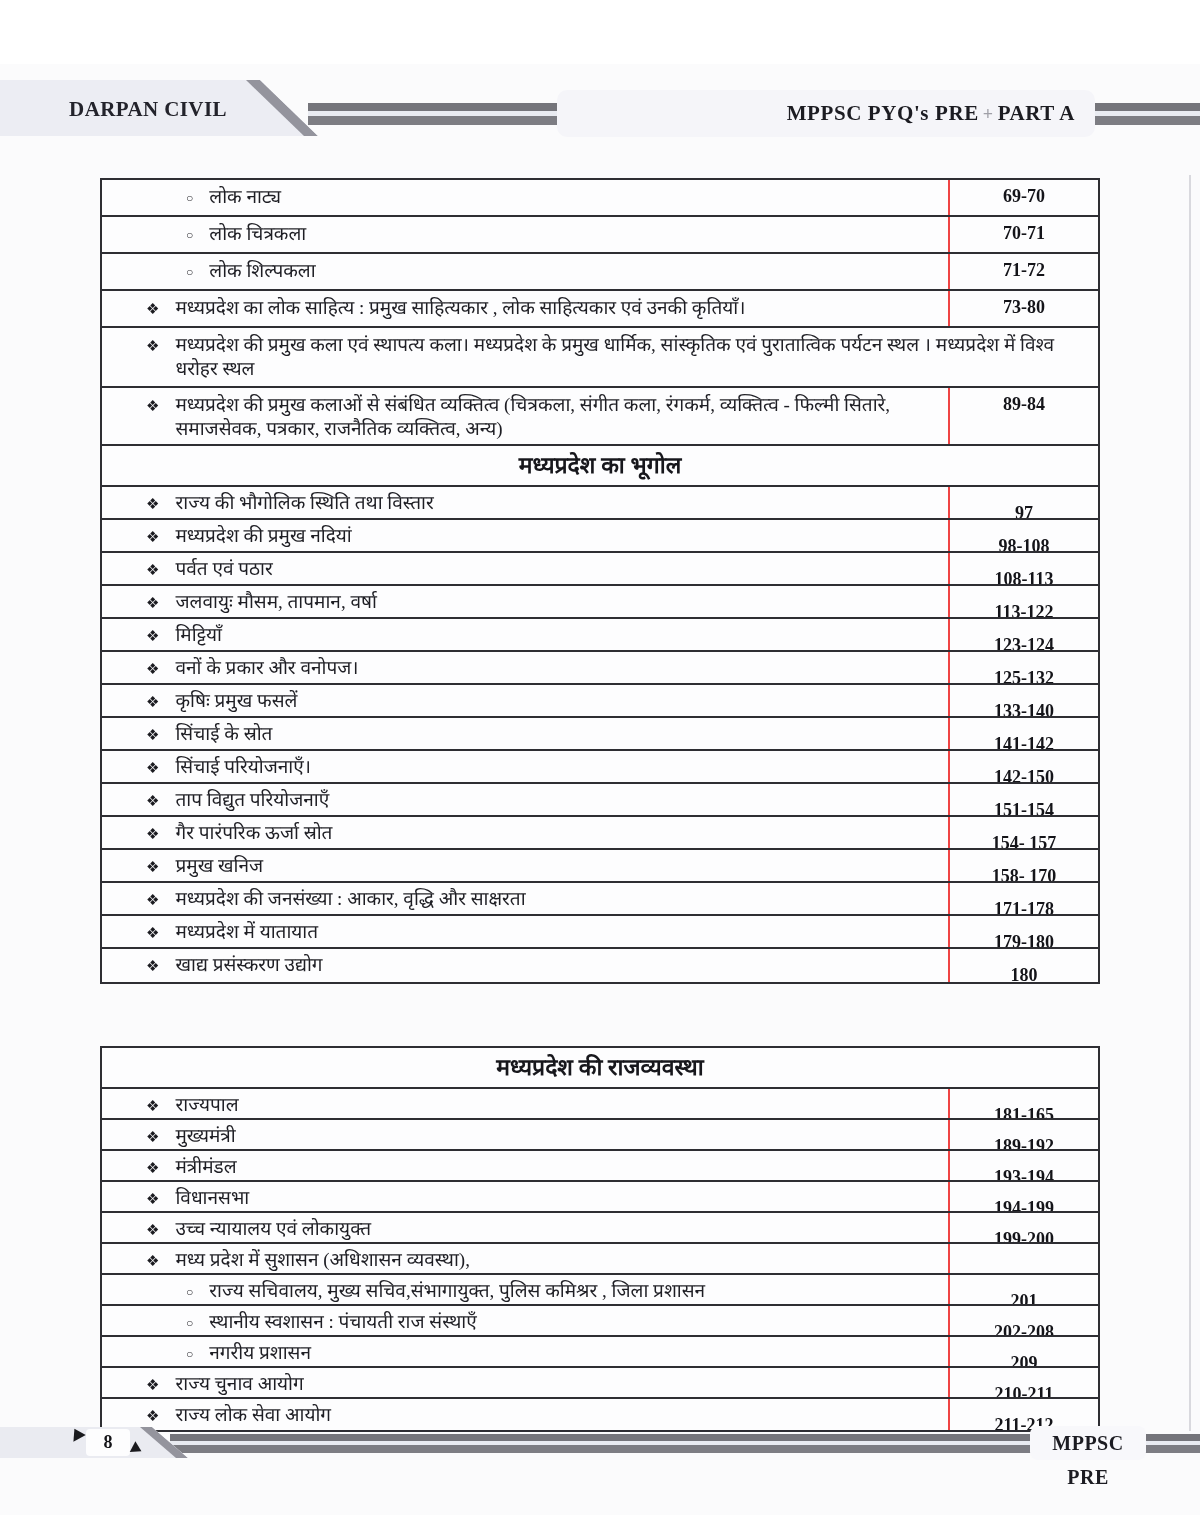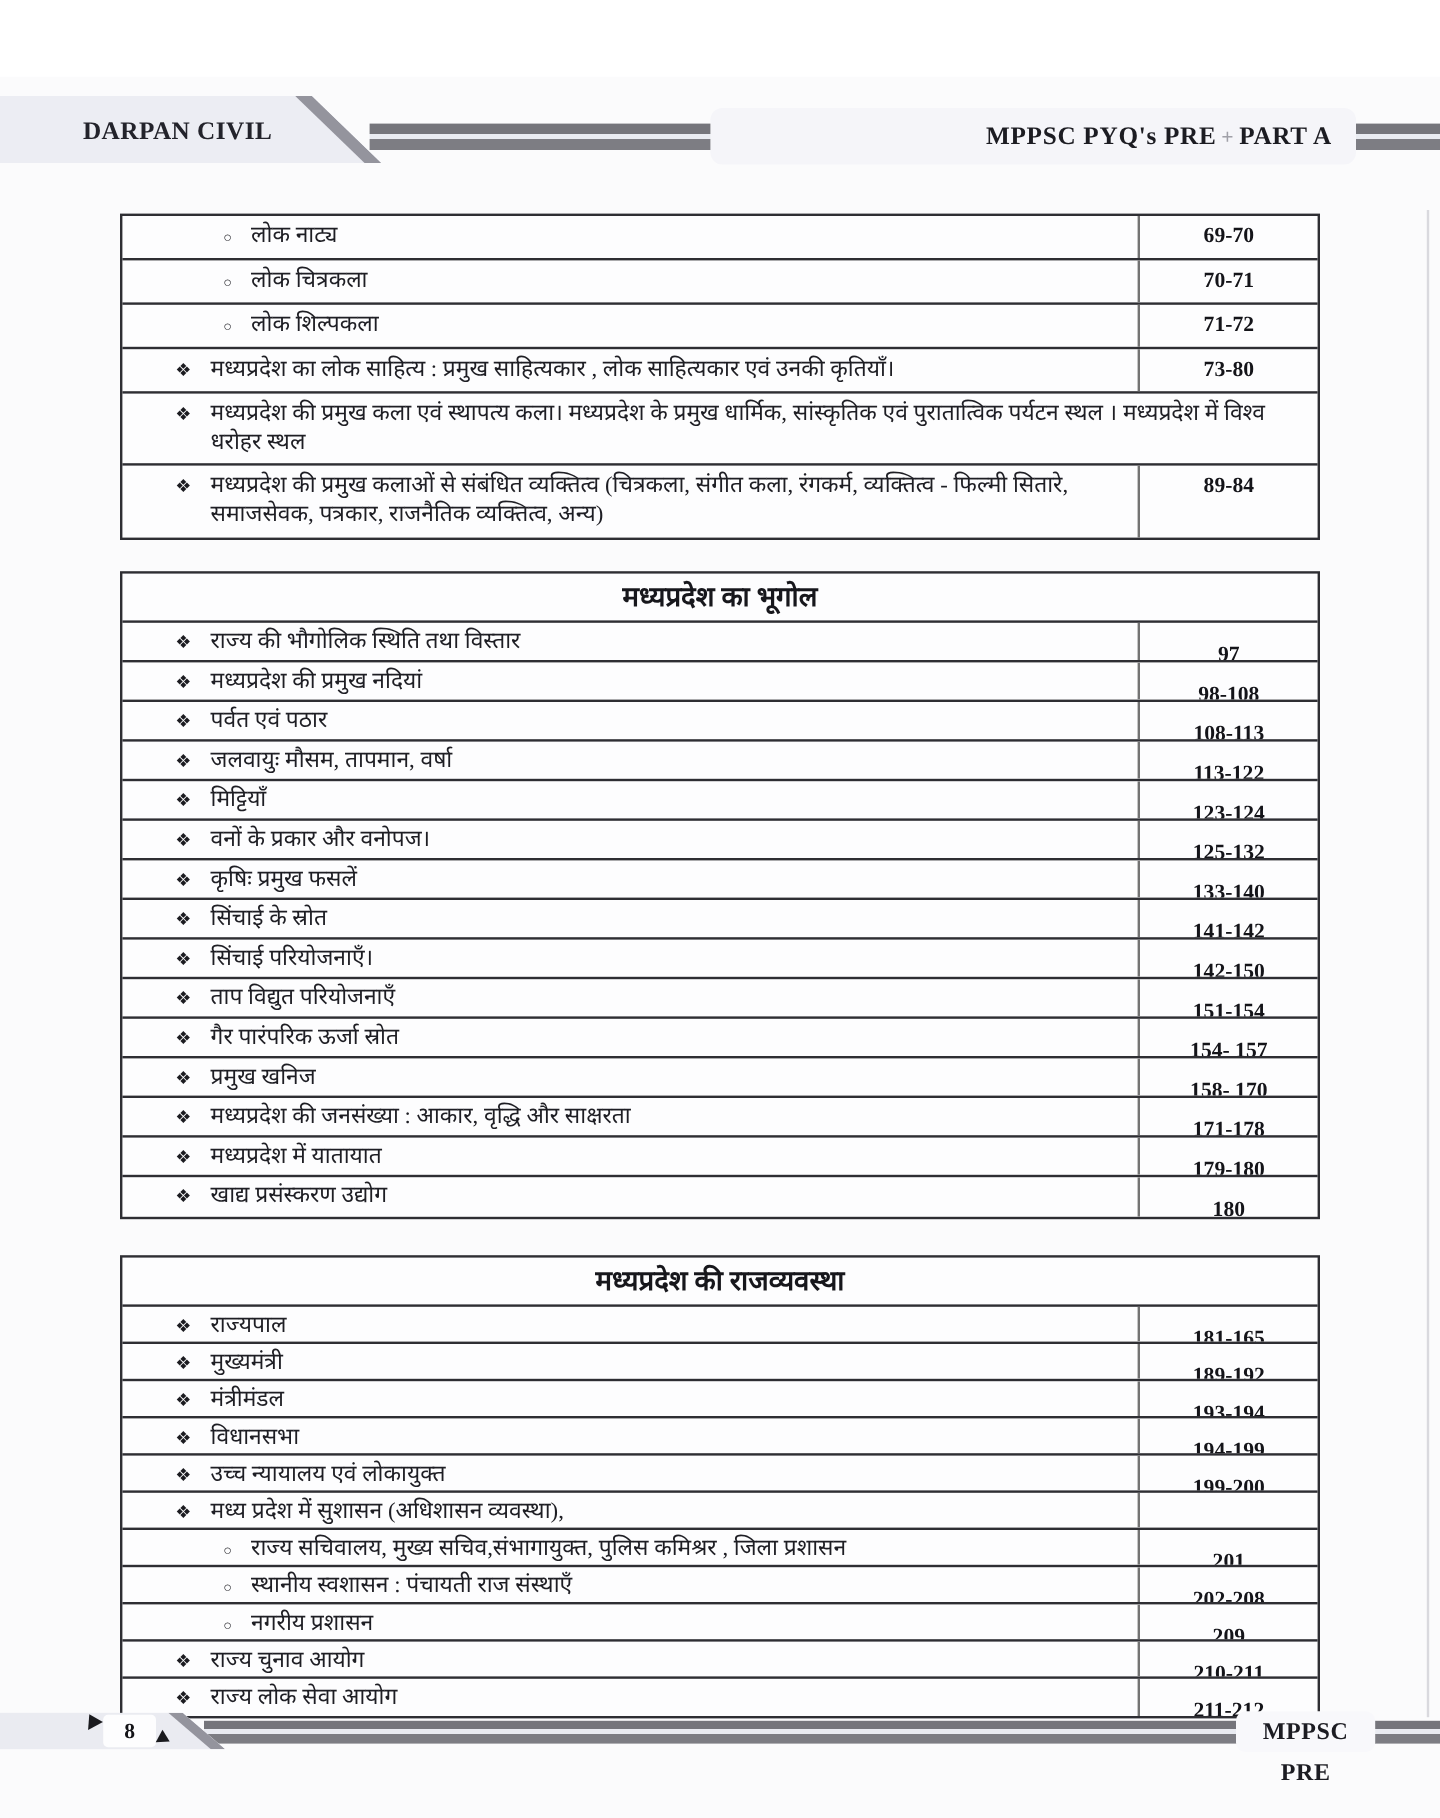--- a/index.html
+++ b/index.html
@@ -44,21 +44,21 @@
     clip-path: polygon(246px 0, 260px 0, 318px 100%, 304px 100%);
   }
   #hdr-banner .hdr-banner-label {
     position: absolute; left: 0; top: 0; width: 260px; height: 56px;
     line-height: 58px; text-align: center;
     font-weight: bold; font-size: 21px; letter-spacing: 0.4px;
     color: #23232b;
     padding-left: 36px;
   }
   #hdr-pill {
-    position: absolute; left: 592px; top: 90px; width: 538px; height: 47px;
+    position: absolute; left: 557px; top: 90px; width: 538px; height: 47px;
     background: #f5f5f9; border-radius: 10px;
     z-index: 2;
     line-height: 47px; text-align: right; padding-right: 20px;
     font-weight: bold; font-size: 21px; letter-spacing: 0.6px; color: #1c1c22;
     white-space: nowrap;
   }
   #hdr-pill .plus { color: #a0a0a8; padding: 0 4px; font-size: 18px; }
 
   #ftr-banner {
     position: absolute; left: 0; top: 1427px; width: 188px; height: 31px;
@@ -102,21 +102,21 @@
   }
 
   
   .toc-table {
     position: absolute; left: 100px; width: 1000px;
     border: 2px solid #2e2e33;
     background: #fdfdfe;
     z-index: 1;
   }
   #tbl-0 { top: 178px; }
-  #tbl-1 { top: 476px; }
+  #tbl-1 { top: 444px; }
   #tbl-2 { top: 1046px; }
 
   .trow {
     display: flex; align-items: stretch;
     border-bottom: 2px solid #2e2e33;
   }
   .trow:last-child { border-bottom: none; }
 
   .trow.title {
     display: block;
@@ -125,21 +125,21 @@
     font-weight: bold; font-size: 23px; color: #17171c;
   }
 
   .c-text {
     flex: 1; display: flex; align-items: flex-start;
     padding: 5px 10px 5px 0;
     font-size: 19px; line-height: 24px; color: #1e1e24;
   }
   .c-pages {
     width: 150px; flex: 0 0 150px;
-    border-left: 2px solid #737373;
+    border-left: 2px solid #ef4444;
     text-align: center; padding-top: 6px;
     font-weight: bold; font-size: 18px; color: #141419;
     font-family: "Liberation Serif", serif;
   }
   .mk {
     flex: 0 0 auto;
     margin: 1px 16px 0 44px;
     font-size: 15px; line-height: 24px; color: #1b1b20;
   }
   .trow.sub .mk {

